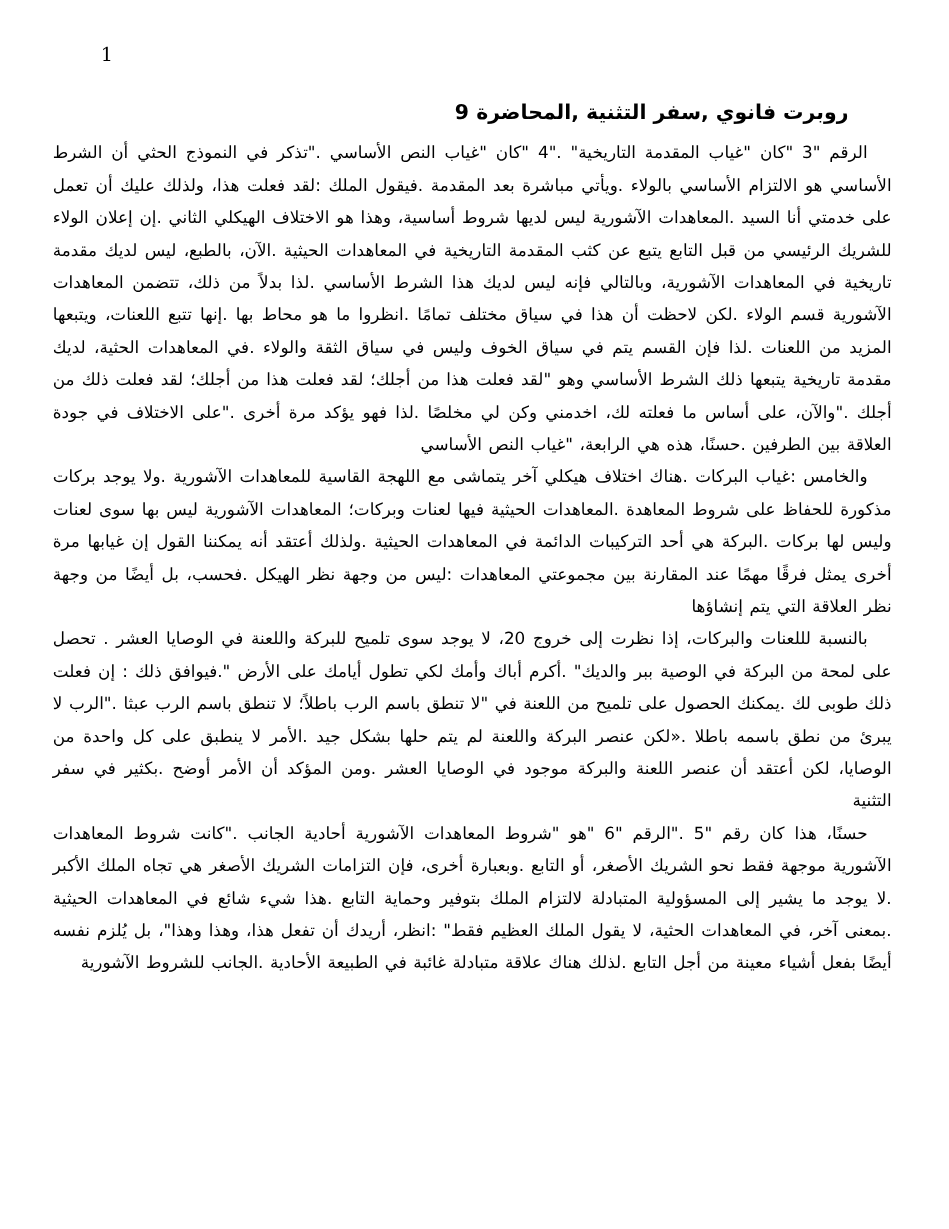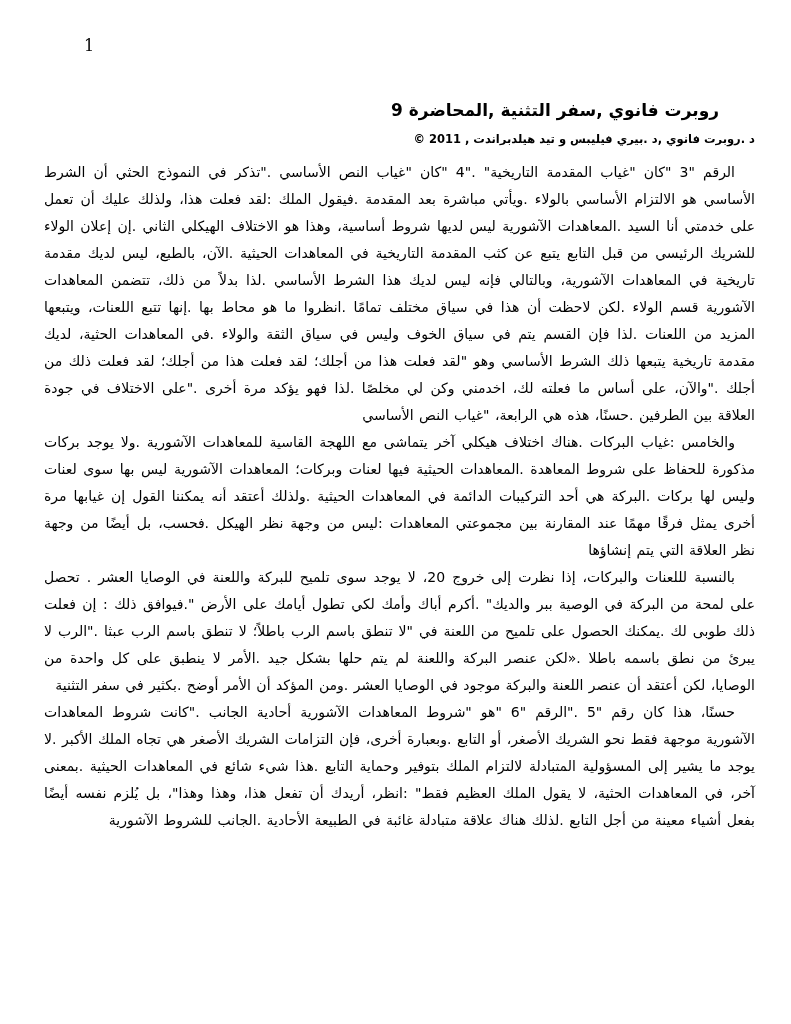--- a/index.html
+++ b/index.html
@@ -24,25 +24,24 @@
     position: absolute;
     top: 36px;
     left: 84px;
     font-family: "DejaVu Serif", serif;
     font-size: 16px;
     color: #000000;
   }
   .content {
     position: absolute;
     top: 82px;
-    right: 36px;
+    right: 48px;
     left: 44px;
     direction: rtl;
     unicode-bidi: embed;
-    margin-top: 16px;
   }
   .doc-title {
     margin: 0 0 9px 0;
     padding-left: 0;
     padding-right: 36px;
     font-size: 17px;
     font-weight: bold;
     text-align: right;
     line-height: 24px;
     font-family: "DejaVu Sans", sans-serif;
@@ -68,21 +67,20 @@
 <body>
 
 <div class="page">
 
   <div class="page-number">1</div>
 
   <div class="content">
 
     <h1 class="doc-title">روبرت فانوي ,سفر التثنية ,المحاضرة 9</h1>
 
-    <div class="copyright-line">د .روبرت فانوي ,د .بيري فيليبس و تيد هيلدبراندت , 2011 ©</div>
 
     <p class="body-para">الرقم "3 "كان "غياب المقدمة التاريخية" ."4 "كان "غياب النص الأساسي ."تذكر في النموذج الحثي أن الشرط الأساسي هو الالتزام الأساسي بالولاء .ويأتي مباشرة بعد المقدمة .فيقول الملك :لقد فعلت هذا، ولذلك عليك أن تعمل على خدمتي أنا السيد .المعاهدات الآشورية ليس لديها شروط أساسية، وهذا هو الاختلاف الهيكلي الثاني .إن إعلان الولاء للشريك الرئيسي من قبل التابع يتبع عن كثب المقدمة التاريخية في المعاهدات الحيثية .الآن، بالطبع، ليس لديك مقدمة تاريخية في المعاهدات الآشورية، وبالتالي فإنه ليس لديك هذا الشرط الأساسي .لذا بدلاً من ذلك، تتضمن المعاهدات الآشورية قسم الولاء .لكن لاحظت أن هذا في سياق مختلف تمامًا .انظروا ما هو محاط بها .إنها تتبع اللعنات، ويتبعها المزيد من اللعنات .لذا فإن القسم يتم في سياق الخوف وليس في سياق الثقة والولاء .في المعاهدات الحثية، لديك مقدمة تاريخية يتبعها ذلك الشرط الأساسي وهو "لقد فعلت هذا من أجلك؛ لقد فعلت هذا من أجلك؛ لقد فعلت ذلك من أجلك ."والآن، على أساس ما فعلته لك، اخدمني وكن لي مخلصًا .لذا فهو يؤكد مرة أخرى ."على الاختلاف في جودة العلاقة بين الطرفين .حسنًا، هذه هي الرابعة، "غياب النص الأساسي</p>
 
     <p class="body-para">والخامس :غياب البركات .هناك اختلاف هيكلي آخر يتماشى مع اللهجة القاسية للمعاهدات الآشورية .ولا يوجد بركات مذكورة للحفاظ على شروط المعاهدة .المعاهدات الحيثية فيها لعنات وبركات؛ المعاهدات الآشورية ليس بها سوى لعنات وليس لها بركات .البركة هي أحد التركيبات الدائمة في المعاهدات الحيثية .ولذلك أعتقد أنه يمكننا القول إن غيابها مرة أخرى يمثل فرقًا مهمًا عند المقارنة بين مجموعتي المعاهدات :ليس من وجهة نظر الهيكل .فحسب، بل أيضًا من وجهة نظر العلاقة التي يتم إنشاؤها</p>
 
     <p class="body-para">بالنسبة لللعنات والبركات، إذا نظرت إلى خروج 20، لا يوجد سوى تلميح للبركة واللعنة في الوصايا العشر . تحصل على لمحة من البركة في الوصية ببر والديك" .أكرم أباك وأمك لكي تطول أيامك على الأرض ".فيوافق ذلك : إن فعلت ذلك طوبى لك .يمكنك الحصول على تلميح من اللعنة في "لا تنطق باسم الرب باطلاً؛ لا تنطق باسم الرب عبثا ."الرب لا يبرئ من نطق باسمه باطلا .«لكن عنصر البركة واللعنة لم يتم حلها بشكل جيد .الأمر لا ينطبق على كل واحدة من الوصايا، لكن أعتقد أن عنصر اللعنة والبركة موجود في الوصايا العشر .ومن المؤكد أن الأمر أوضح .بكثير في سفر التثنية</p>
 
     <p class="body-para">حسنًا، هذا كان رقم "5 ."الرقم "6 "هو "شروط المعاهدات الآشورية أحادية الجانب ."كانت شروط المعاهدات الآشورية موجهة فقط نحو الشريك الأصغر، أو التابع .وبعبارة أخرى، فإن التزامات الشريك الأصغر هي تجاه الملك الأكبر .لا يوجد ما يشير إلى المسؤولية المتبادلة لالتزام الملك بتوفير وحماية التابع .هذا شيء شائع في المعاهدات الحيثية .بمعنى آخر، في المعاهدات الحثية، لا يقول الملك العظيم فقط" :انظر، أريدك أن تفعل هذا، وهذا وهذا"، بل يُلزم نفسه أيضًا بفعل أشياء معينة من أجل التابع .لذلك هناك علاقة متبادلة غائبة في الطبيعة الأحادية .الجانب للشروط الآشورية</p>
 
   </div>

